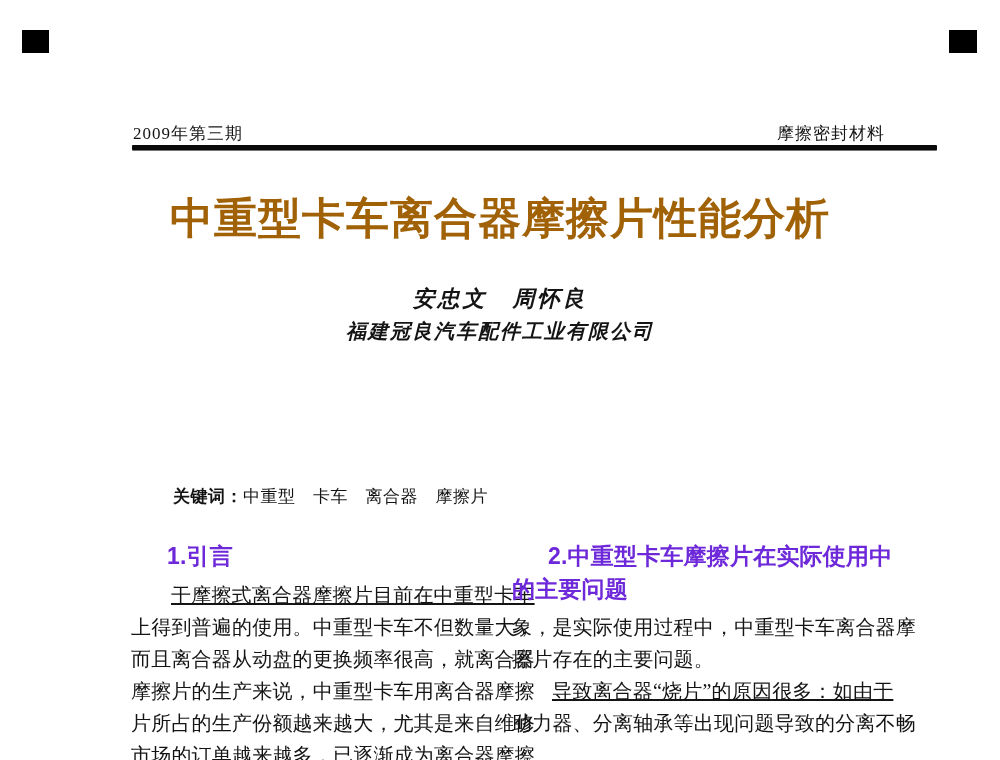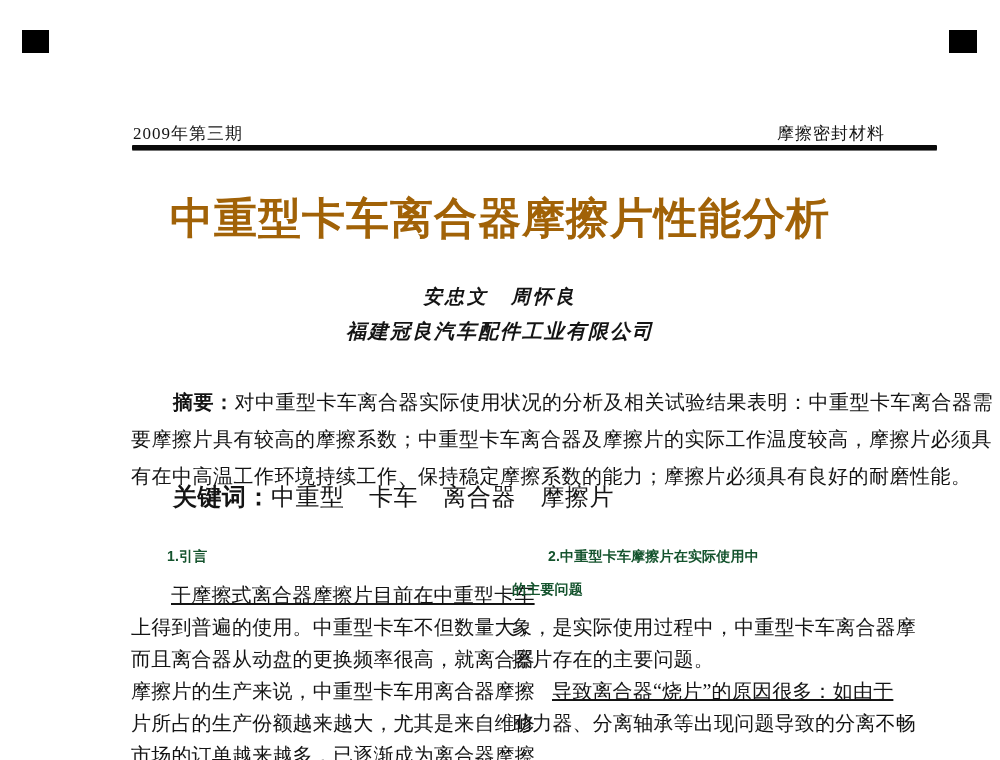--- a/index.html
+++ b/index.html
@@ -58,21 +58,21 @@
   }
   .authors {
     position: absolute;
     left: 0;
     top: 284px;
     width: 1000px;
     text-align: center;
     font-family: "DejaVu Serif", serif;
     font-style: italic;
     font-weight: bold;
-    font-size: 19px;
+    font-size: 22px;
     letter-spacing: 3px;
   }
   .affiliation {
     position: absolute;
     left: 0;
     top: 318px;
     width: 1000px;
     text-align: center;
     font-family: "DejaVu Serif", serif;
     font-style: italic;
@@ -94,43 +94,43 @@
   .abstract .aline.first { padding-left: 42px; }
   .blabel {
     font-family: "Liberation Sans", sans-serif;
     font-weight: bold;
   }
   .keywords-row {
     position: absolute;
     left: 131px;
     top: 482px;
     width: 753px;
-    font-size: 24px;
+    font-size: 17px;
     line-height: 30px;
     padding-left: 42px;
     box-sizing: border-box;
     letter-spacing: 0.5px;
     white-space: nowrap;
   }
 
   .column {
     position: absolute;
     top: 540px;
     width: 374px;
     font-size: 20px;
     letter-spacing: 0.2px;
   }
   .column.left  { left: 131px; }
   .column.right { left: 512px; }
   .sec-heading {
     font-family: "Liberation Sans", sans-serif;
     font-weight: bold;
-    font-size: 14px;
+    font-size: 23px;
     line-height: 33px;
-    color: #14532d;
+    color: #6d28d9;
     white-space: nowrap;
   }
   .sec-heading.indent { padding-left: 36px; }
   .col-body { margin-top: 4px; }
   .bline {
     line-height: 32px;
     white-space: nowrap;
   }
   .bline.indent { padding-left: 40px; text-decoration: underline; }
   .left-body  { margin-top: 6px; }
@@ -147,27 +147,20 @@
   <div class="running-header">
     <span>2009年第三期</span>
     <span>摩擦密封材料</span>
   </div>
   <div class="header-rule"></div>
 
   <div class="article-title">中重型卡车离合器摩擦片性能分析</div>
   <div class="authors">安忠文　周怀良</div>
   <div class="affiliation">福建冠良汽车配件工业有限公司</div>
 
-  <div class="abstract">
-    <div class="aline first">
-      <span class="blabel">摘要：</span><span>对中重型卡车离合器实际使用状况的分析及相关试验结果表明：中重型卡车离合器需</span>
-    </div>
-    <div class="aline">要摩擦片具有较高的摩擦系数；中重型卡车离合器及摩擦片的实际工作温度较高，摩擦片必须具</div>
-    <div class="aline">有在中高温工作环境持续工作、保持稳定摩擦系数的能力；摩擦片必须具有良好的耐磨性能。</div>
-  </div>
 
   <div class="keywords-row">
     <span class="blabel">关键词：</span><span>中重型　卡车　离合器　摩擦片</span>
   </div>
 
   <div class="column left">
     <div class="sec-heading indent">1.引言</div>
     <div class="col-body left-body">
       <div class="bline indent">干摩擦式离合器摩擦片目前在中重型卡车</div>
       <div class="bline">上得到普遍的使用。中重型卡车不但数量大，</div>

